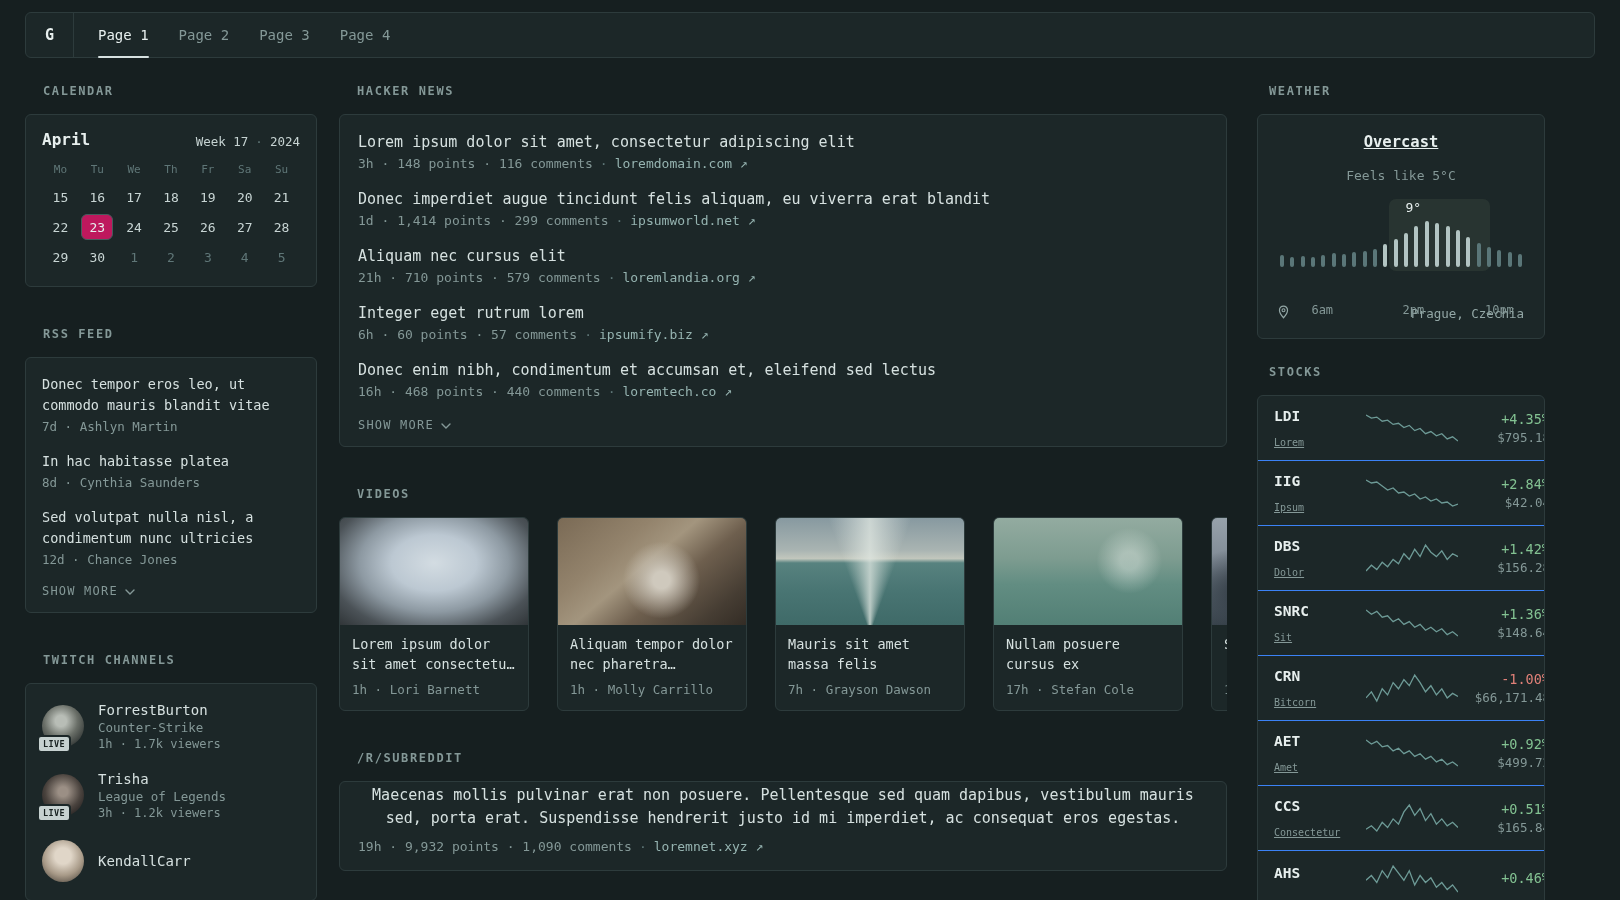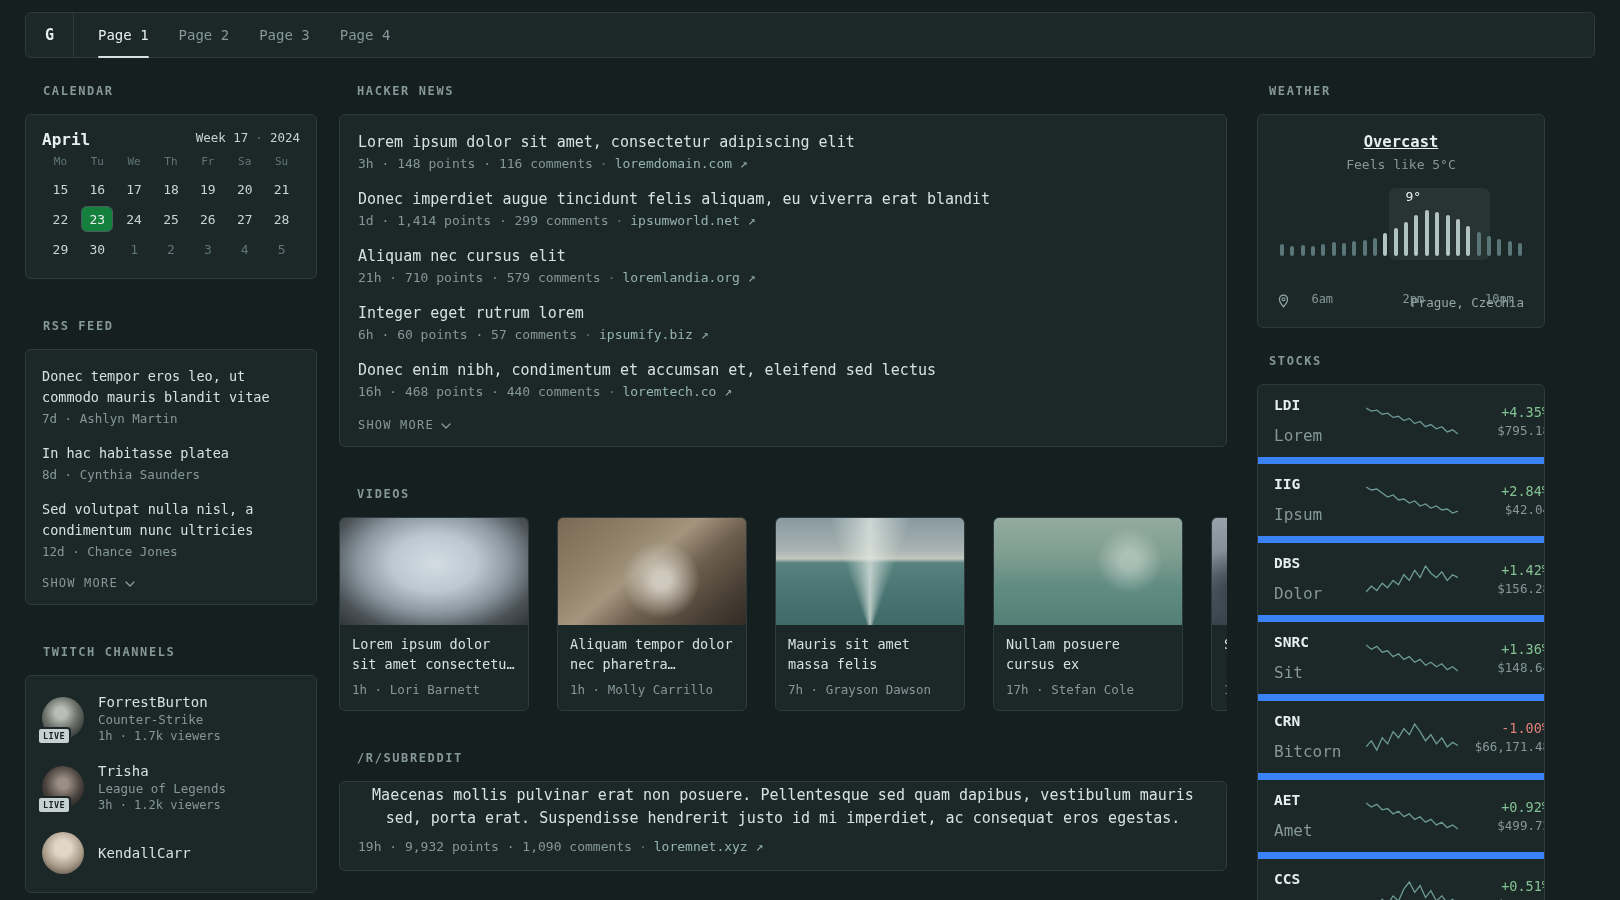--- a/index.html
+++ b/index.html
@@ -52,35 +52,35 @@
     letter-spacing:1.6px; color:var(--muted);
   }
   .col-right .sec-title { margin-left:12px; }
 
   .card {
     background:var(--card); border:1px solid var(--border); border-radius:6px;
   }
 
   
   .calendar { padding:15px 16px 14px; }
-  .cal-head { display:flex; justify-content:space-between; align-items:flex-start; margin-bottom:2px; }
+  .cal-head { display:flex; justify-content:space-between; align-items:flex-end; margin-bottom:10px; }
   .cal-month { font-size:16px; font-weight:600; color:var(--strong); }
   .cal-right { display:flex; gap:7px; font-size:12.5px; color:#c6d3d2; }
   .dot { color:var(--muted2); }
   .cal-grid { display:grid; grid-template-columns:repeat(7,1fr); }
   .cal-dow {
     font-size:11px; color:var(--muted2); text-align:center; padding:4px 0 6px;
   }
   .cal-day {
     width:32px; height:26px; margin:2px auto; border-radius:6px;
     display:flex; align-items:center; justify-content:center;
     font-size:13px; color:#c8d5d4; cursor:pointer; border:1px solid transparent;
   }
   .cal-day.outside { color:var(--muted2); }
-  .cal-day.selected { background:#15803d; border-color:#465c5d; color:var(--strong); }
+  .cal-day.selected { background:#be185d; border-color:#465c5d; color:var(--strong); }
 
   
   .list-card { padding:16px 16px 14px; }
   .rss-item { margin-bottom:17px; cursor:pointer; }
   .rss-title { font-size:13.5px; line-height:1.55; color:var(--text); }
   .rss-meta { font-size:12.5px; color:var(--muted); margin-top:3px; }
 
   .show-more {
     display:flex; align-items:center; gap:7px; color:var(--muted);
     font-size:12px; letter-spacing:1.2px; cursor:pointer; margin-top:2px;
@@ -127,21 +127,21 @@
                          linear-gradient(to bottom, #93aba0 0%, #7d9c90 38%, #628d82 62%, #527f75 100%); }
   .thumb-5 { background:radial-gradient(ellipse at 28% 68%, #2e3840 0 10%, rgba(46,56,64,0) 45%),
                          linear-gradient(to bottom, #97a2ab 0%, #7d8893 45%, #56616b 78%, #39434c 100%); }
   .video-info { padding:10px 12px 13px; }
   .video-title { font-size:13.5px; line-height:1.45; color:var(--text); min-height:39px; }
   .video-meta { font-size:12.5px; color:var(--muted); margin-top:8px; }
 
   
   .weather-card { padding:18px 20px 16px; text-align:center; }
   .w-cond { font-size:15.5px; font-weight:600; color:var(--strong);text-decoration:underline; }
-  .w-feels { font-size:13px; color:var(--muted); margin-top:6px; }
+  .w-feels { font-size:13px; color:var(--muted); margin-top:17px; }
   .w-chart { position:relative; height:92px; margin-top:16px; }
   .w-band {
     position:absolute; left:45%; width:41%; top:0; bottom:20px;
     background:rgba(205,220,170,0.07); border-radius:7px;
   }
   .w-peak {
     position:absolute; top:1px; left:55%; transform:translateX(-50%);
     font-size:13px; color:var(--strong);
   }
   .w-bars {
@@ -158,24 +158,24 @@
   .w-loc {
     margin-top:14px; display:flex; align-items:center; justify-content:space-between;
     gap:6px; font-size:12.5px; color:#93a7a6;
   }
 
   
   .stocks-card { overflow:hidden; }
   .stock-row {
     display:flex; align-items:center; padding:12px 16px; cursor:pointer;
   }
-  .stock-row + .stock-row { border-top:7px solid #3b82f6; }
+  .stock-row + .stock-row { border-top:1px solid #3b82f6; }
   .s-left { width:92px; flex:none; }
   .s-sym { font-size:14.5px; font-weight:700; color:var(--strong); }
-  .s-name { font-size:16px; color:var(--muted); margin-top:13px; }
+  .s-name { font-size:10px; color:var(--muted); margin-top:13px;text-decoration:underline; }
   .s-spark { flex:1; display:flex; justify-content:center; align-items:center; }
   .s-right { width:92px; flex:none; text-align:right; }
   .s-change { font-size:13.5px; }
   .s-change.up { color:var(--green); }
   .s-change.down { color:var(--red); }
   .s-price { font-size:12.5px; color:var(--muted); margin-top:3px; }
 </style>
 </head>
 <body>
 

